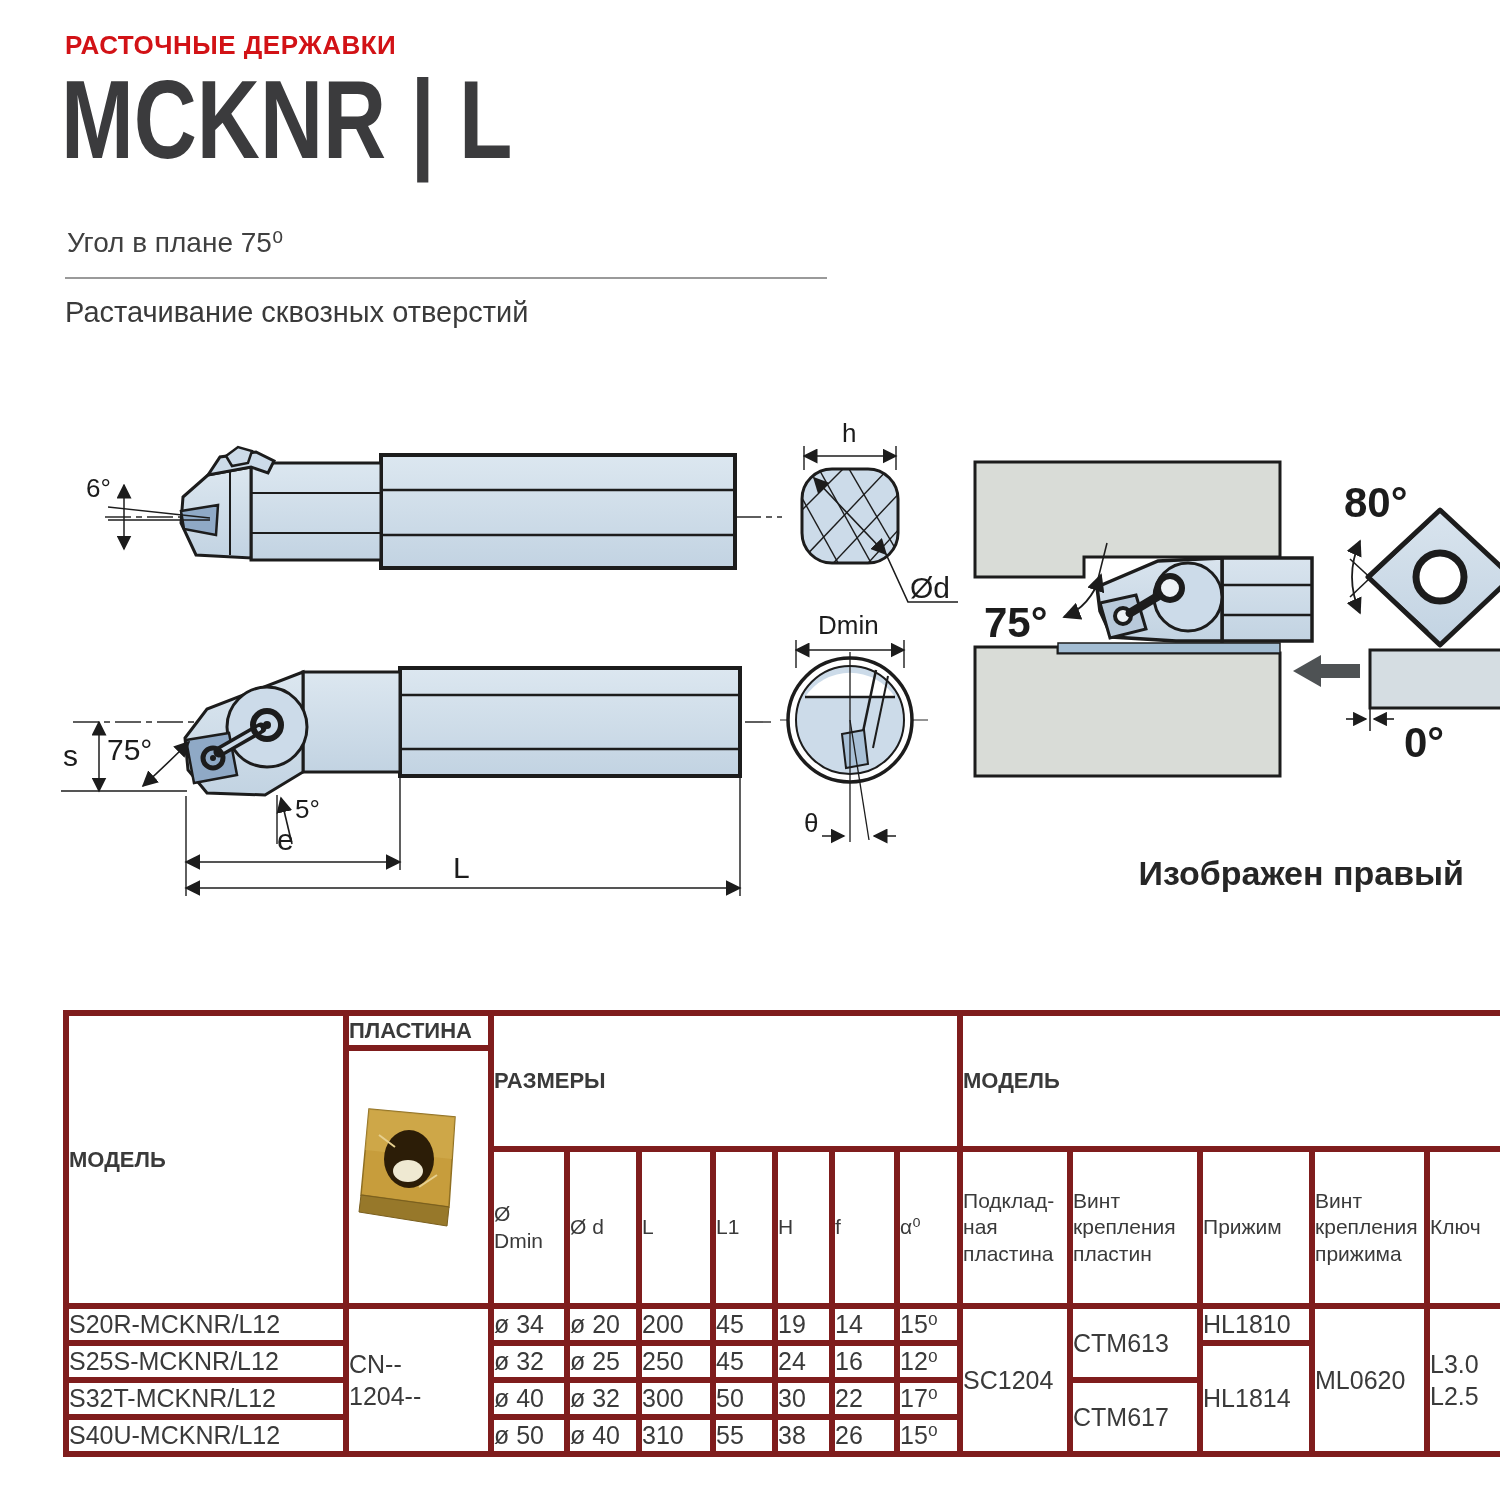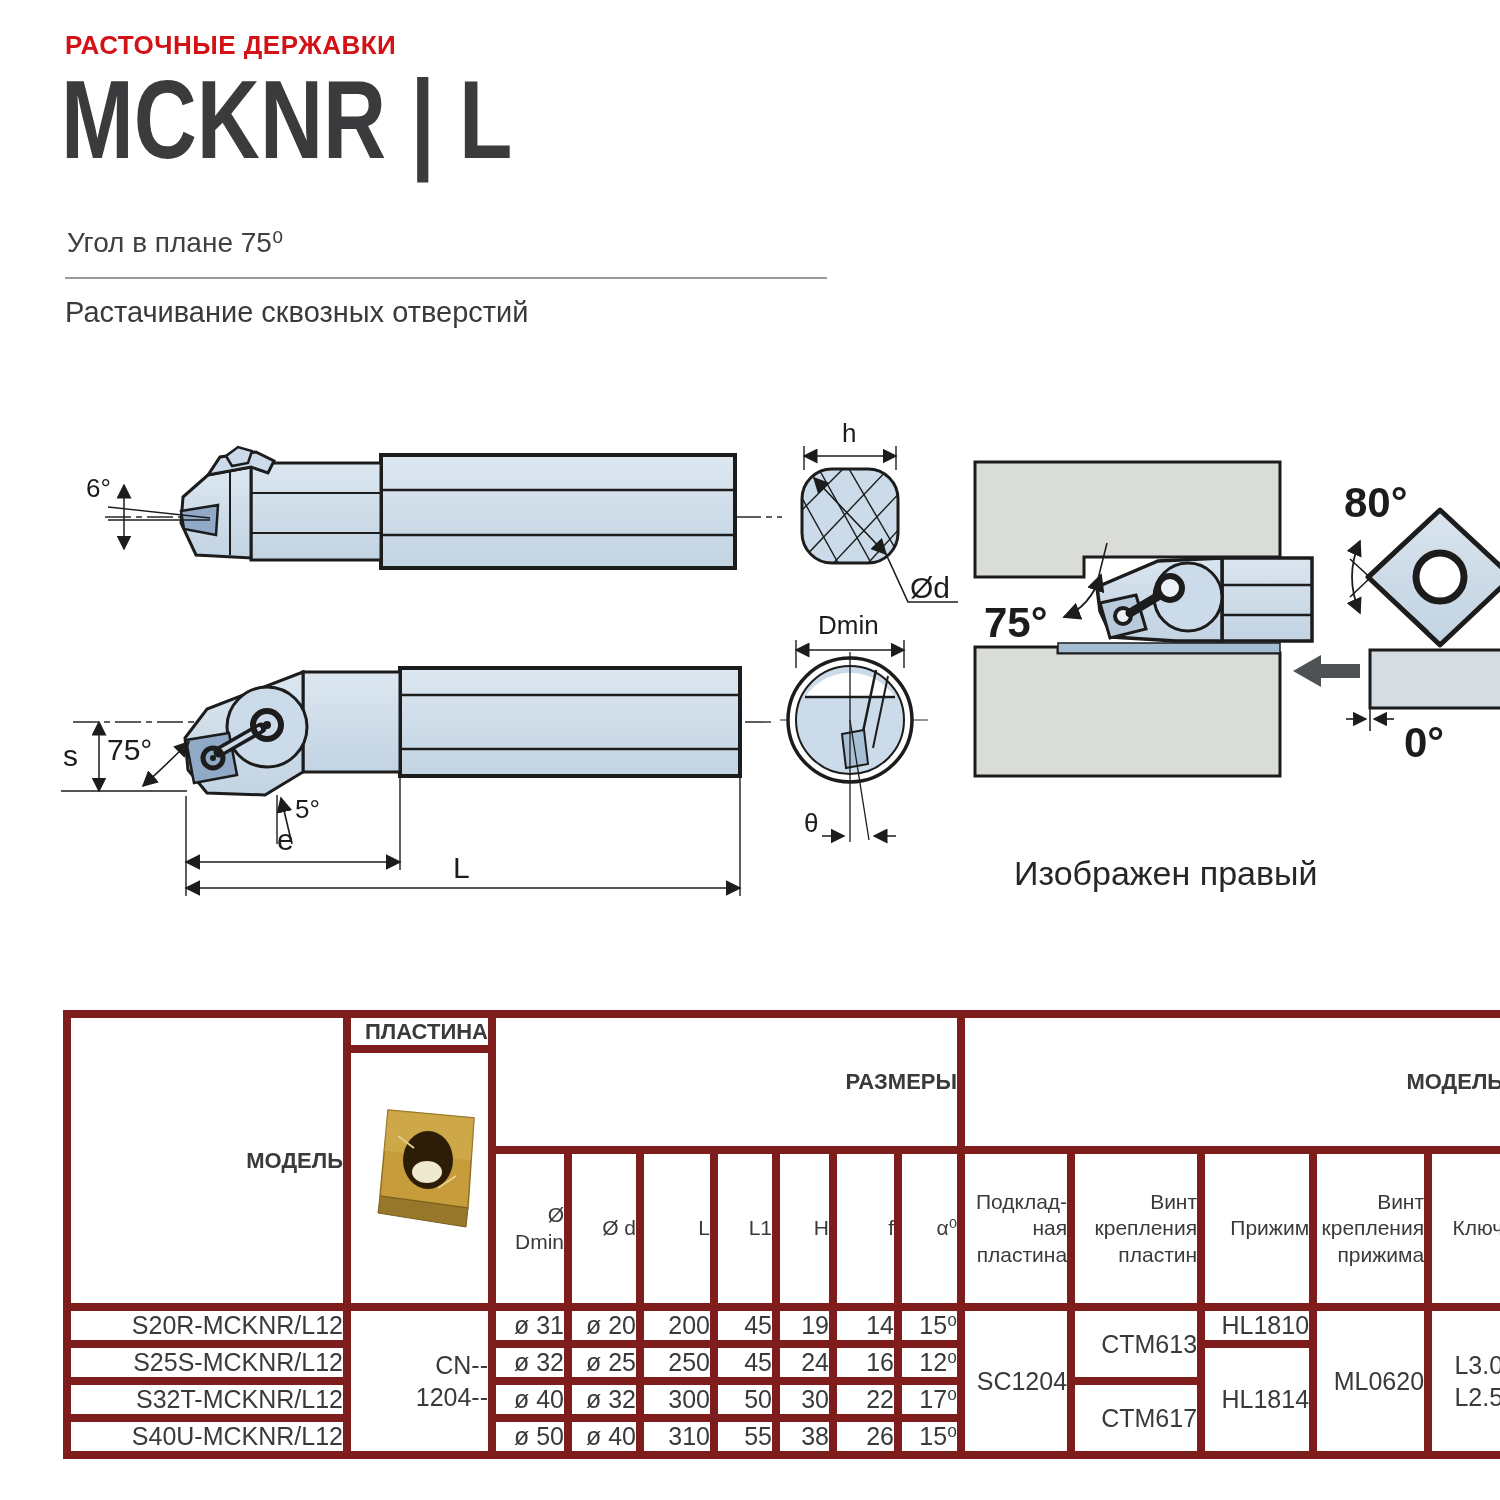--- a/index.html
+++ b/index.html
@@ -5,33 +5,33 @@
   html,body{margin:0;padding:0;background:#fff;}
   .page{position:relative;width:1500px;height:1500px;background:#ffffff;overflow:hidden;
         font-family:"Liberation Sans","DejaVu Sans",sans-serif;color:#333;margin-left:25px;}
   .abs{position:absolute;}
   .category{left:40px;top:30px;font-size:26px;font-weight:bold;color:#d21216;letter-spacing:.5px;}
   .title{left:36px;top:64px;font-size:112px;line-height:1;font-weight:bold;color:#3b3b3d;
          transform:scaleX(.78);transform-origin:left top;white-space:nowrap;margin:0;}
   .subtitle{left:42px;top:226px;font-size:28px;color:#404040;}
   .rule{left:40px;top:277px;width:762px;border-top:2px solid #9a9a9a;height:0;}
   .description{left:40px;top:296px;font-size:29px;color:#3a3a3a;}
-  .caption{left:989px;top:854px;width:450px;font-size:34px;font-weight:normal;color:#262626;text-align:left;}
+  .caption{left:989px;top:854px;width:450px;font-size:34px;font-weight:bold;color:#262626;text-align:right;}
 
   
   svg text{font-family:"Liberation Sans","DejaVu Sans",sans-serif;fill:#1c1c1c;}
   .dl{font-size:26px;}
   .dl2{font-size:30px;}
   .dlb{font-size:42px;font-weight:bold;}
 
   
   table.spec{position:absolute;left:38px;top:1010px;border-collapse:collapse;table-layout:fixed;
              width:1440px;background:#fff;}
   table.spec{border:3px solid #2f2f2f;}
-  table.spec td{border:8px solid #7f1d1d;text-align:right;vertical-align:middle;padding:0;
+  table.spec td{border:6px solid #7f1d1d;text-align:left;vertical-align:middle;padding:0;
                 color:#3a3a3a;overflow:hidden;}
   td.gh{font-size:22px;font-weight:bold;color:#2d2d2d;}
   td.sh{font-size:21px;color:#2f2f2f;white-space:pre-line;line-height:1.25;}
   td.body-c{font-size:25px;}
   td.pre{white-space:pre-line;line-height:1.3;}
   td.thickb{border-bottom:4px solid #2f2f2f;}
   tr.hr1{height:35px;} tr.hr2{height:101px;} tr.hr3{height:157px;}
   tr.br{height:37px;}
 </style>
 </head>
@@ -264,21 +264,21 @@
         <td class="sh thickb">Прижим</td>
         <td class="sh thickb">Винт
 крепления
 прижима</td>
         <td class="sh thickb">Ключ</td>
       </tr>
       <tr class="br">
         <td class="body-c">S20R-MCKNR/L12</td>
         <td class="body-c pre" rowspan="4">CN--
 1204--</td>
-        <td class="body-c">ø 31</td>
+        <td class="body-c">ø 34</td>
         <td class="body-c">ø 20</td>
         <td class="body-c">200</td>
         <td class="body-c">45</td>
         <td class="body-c">19</td>
         <td class="body-c">14</td>
         <td class="body-c">15⁰</td>
         <td class="body-c" rowspan="4">SC1204</td>
         <td class="body-c" rowspan="2">CTM613</td>
         <td class="body-c">HL1810</td>
         <td class="body-c" rowspan="4">ML0620</td>

